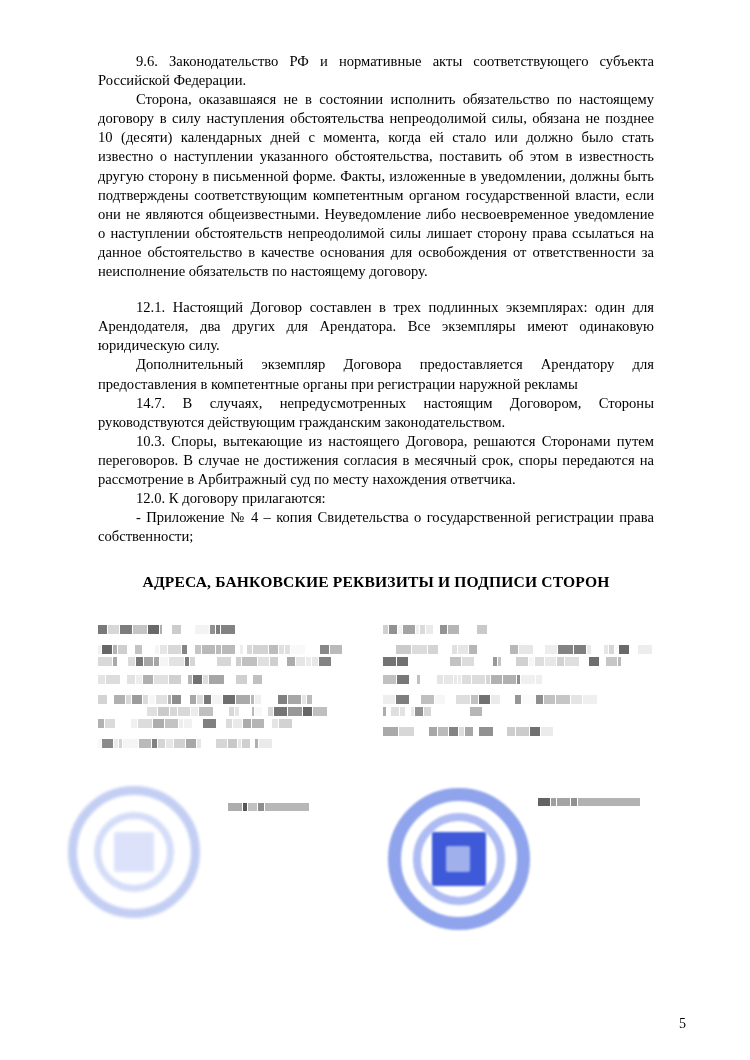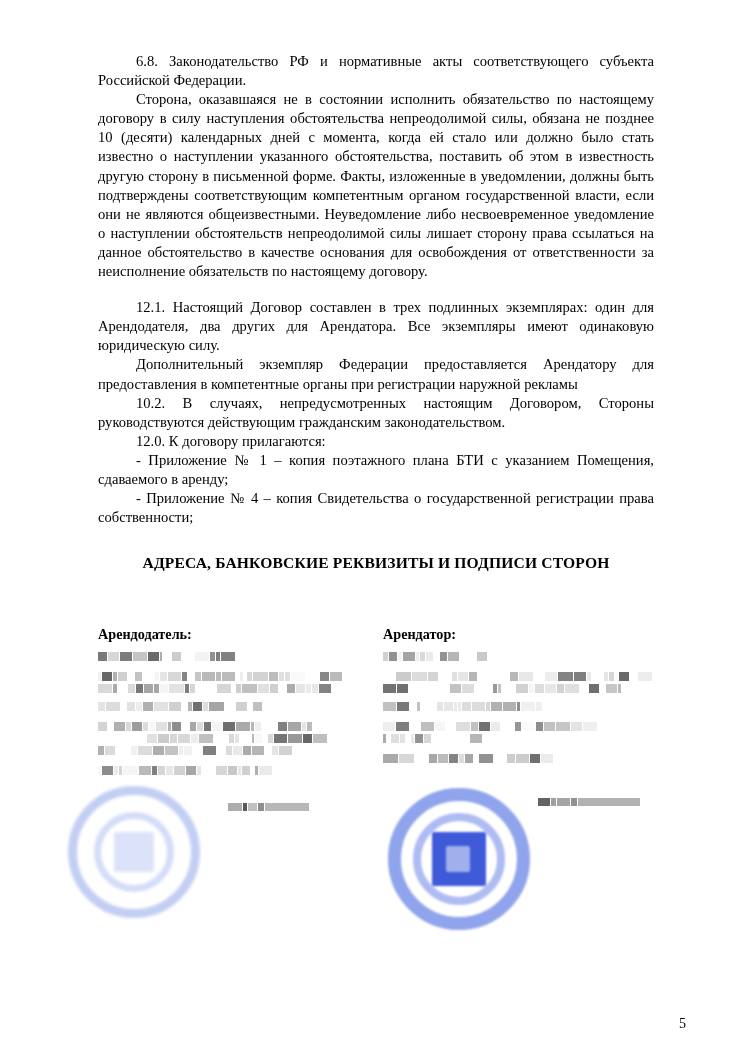--- a/index.html
+++ b/index.html
@@ -155,45 +155,44 @@
     line-height: 16px;
   }
 </style>
 </head>
 <body>
 
 <div class="page">
 
   <div class="content">
 
-    <p class="para">6.8. Законодательство РФ и нормативные акты соответствующего субъекта Российской Федерации.</p>
+    <p class="para">9.6. Законодательство РФ и нормативные акты соответствующего субъекта Российской Федерации.</p>
     <p class="para">Сторона, оказавшаяся не в состоянии исполнить обязательство по настоящему договору в силу наступления обстоятельства непреодолимой силы, обязана не позднее 10 (десяти) календарных дней с момента, когда ей стало или должно было стать известно о наступлении указанного обстоятельства, поставить об этом в известность другую сторону в письменной форме. Факты, изложенные в уведомлении, должны быть подтверждены соответствующим компетентным органом государственной власти, если они не являются общеизвестными. Неуведомление либо несвоевременное уведомление о наступлении обстоятельств непреодолимой силы лишает сторону права ссылаться на данное обстоятельство в качестве основания для освобождения от ответственности за неисполнение обязательств по настоящему договору.</p>
 
     <div class="spacer-md"></div>
 
 
     <p class="para">12.1. Настоящий Договор составлен в трех подлинных экземплярах: один для Арендодателя, два других для Арендатора. Все экземпляры имеют одинаковую юридическую силу.</p>
-    <p class="para">Дополнительный экземпляр Федерации предоставляется Арендатору для предоставления в компетентные органы при регистрации наружной рекламы</p>
-    <p class="para">10.2. В случаях, непредусмотренных настоящим Договором, Стороны руководствуются действующим гражданским законодательством.</p>
+    <p class="para">Дополнительный экземпляр Договора предоставляется Арендатору для предоставления в компетентные органы при регистрации наружной рекламы</p>
+    <p class="para">14.7. В случаях, непредусмотренных настоящим Договором, Стороны руководствуются действующим гражданским законодательством.</p>
+    <p class="para">10.3. Споры, вытекающие из настоящего Договора, решаются Сторонами путем переговоров. В случае не достижения согласия в месячный срок, споры передаются на рассмотрение в Арбитражный суд по месту нахождения ответчика.</p>
     <p class="para">12.0. К договору прилагаются:</p>
 
-    <p class="dash">- Приложение № 1 – копия поэтажного плана БТИ с указанием Помещения, сдаваемого в аренду;</p>
     <p class="dash">- Приложение № 4 – копия Свидетельства о государственной регистрации права собственности;</p>
 
     <div class="spacer-lg"></div>
 
     <h2 class="block-head">АДРЕСА, БАНКОВСКИЕ РЕКВИЗИТЫ И ПОДПИСИ СТОРОН</h2>
 
   </div>
 
   <div class="sig-area">
     <div class="sig-cols">
 
       <div class="sig-col left">
-        <div class="sig-title">Арендодатель:</div>
         <div class="redact-block">
 
         <div class="redact-line" style="width: 150px; overflow: hidden;">
               <span class="cell" style="width: 9px; background: rgb(121, 121, 121);"></span>
               <span class="cell" style="width: 12px; background: rgb(215, 215, 215);"></span>
               <span class="cell" style="width: 13px; background: rgb(124, 124, 124);"></span>
               <span class="cell" style="width: 15px; background: rgb(196, 196, 196);"></span>
               <span class="cell" style="width: 11px; background: rgb(105, 105, 105);"></span>
               <span class="cell" style="width: 3px; background: rgb(174, 174, 174);"></span>
               <span class="cell" style="width: 8px; background: rgb(255, 255, 255);"></span>
@@ -381,21 +380,20 @@
               <span class="cell" style="width: 3px; background: rgb(230, 230, 230);"></span>
               <span class="cell" style="width: 8px; background: rgb(208, 208, 208);"></span>
               <span class="cell" style="width: 4px; background: rgb(255, 255, 255);"></span>
               <span class="cell" style="width: 3px; background: rgb(175, 175, 175);"></span>
               <span class="cell" style="width: 13px; background: rgb(234, 234, 234);"></span>
             </div>
           </div>
       </div>
 
       <div class="sig-col right">
-        <div class="sig-title">Арендатор:</div>
         <div class="redact-block">
 
         <div class="redact-line" style="width: 118px; overflow: hidden;">
               <span class="cell" style="width: 6px; background: rgb(208, 208, 208);"></span>
               <span class="cell" style="width: 8px; background: rgb(145, 145, 145);"></span>
               <span class="cell" style="width: 5px; background: rgb(243, 243, 243);"></span>
               <span class="cell" style="width: 13px; background: rgb(164, 164, 164);"></span>
               <span class="cell" style="width: 4px; background: rgb(239, 239, 239);"></span>
               <span class="cell" style="width: 5px; background: rgb(218, 218, 218);"></span>
               <span class="cell" style="width: 8px; background: rgb(234, 234, 234);"></span>

